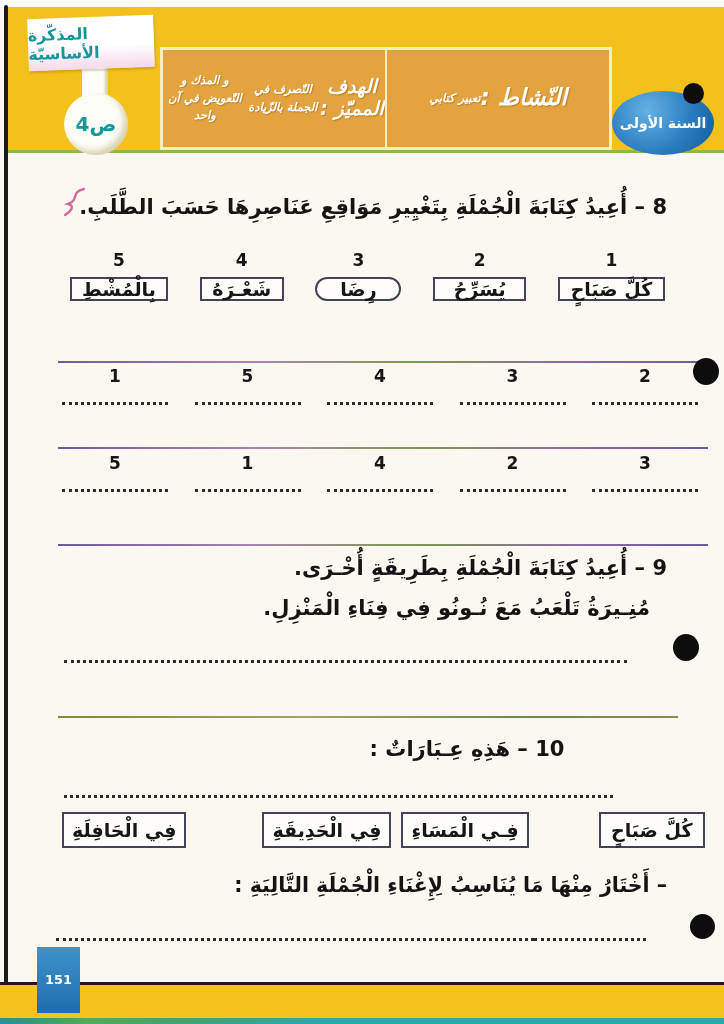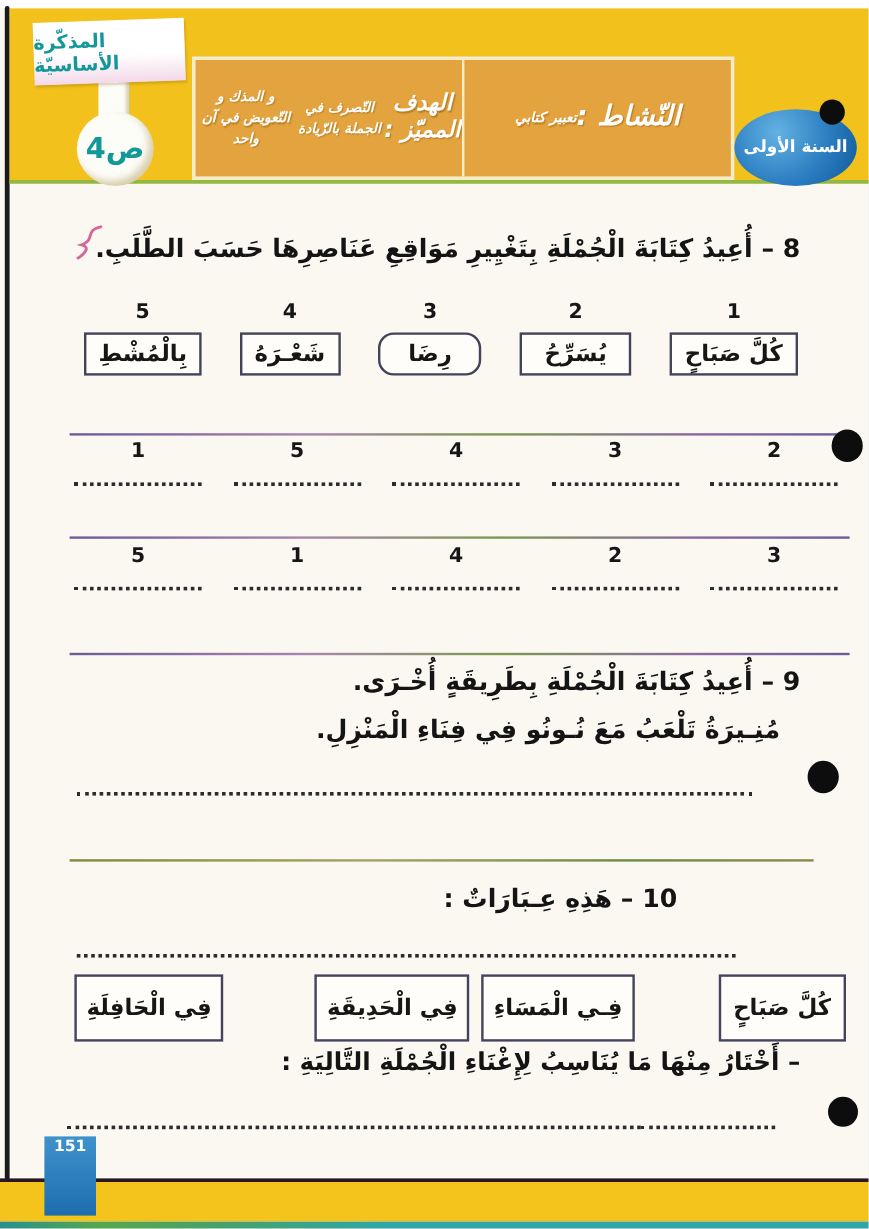--- a/index.html
+++ b/index.html
@@ -7,21 +7,21 @@
         font-family:"DejaVu Sans",sans-serif;color:#161616;}
   .spine{position:absolute;left:4px;top:5px;width:4px;height:1012px;background:#1b1b1b;border-radius:2px;}
   
   .header{position:absolute;left:8px;top:7px;width:716px;height:143px;background:#f3c11b;border-bottom:3px solid #8fba4a;}
   .memo{position:absolute;left:20px;top:10px;width:126px;height:52px;background:linear-gradient(180deg,#ffffff 55%,#f4d9ea 100%);
         display:flex;align-items:center;justify-content:center;transform:rotate(-2deg);
         color:#13989a;font-weight:bold;font-size:16px;box-shadow:1px 2px 2px rgba(120,80,0,.25);}
   .thermo-stem{position:absolute;left:74px;top:55px;width:26px;height:45px;background:#fdfdf8;box-shadow:inset -3px 0 3px rgba(150,120,30,.35);}
   .thermo-bulb{position:absolute;left:56px;top:86px;width:64px;height:62px;border-radius:50%;background:#fdfdf8;
         box-shadow:inset -4px -4px 6px rgba(150,120,30,.35);display:flex;align-items:center;justify-content:center;
-        color:#13989a;font-weight:bold;font-size:24px;direction:rtl;}
+        color:#13989a;font-weight:bold;font-size:20px;direction:rtl;}
   .objbox{position:absolute;left:152px;top:40px;width:452px;height:103px;background:#e3a33e;border:3px solid #f6edc6;
         display:flex;box-sizing:border-box;}
   .cell{flex:1;display:flex;align-items:center;justify-content:center;color:#fff;direction:rtl;text-align:center;font-style:italic;}
   .cell.act{border-left:2px solid #f6edc6;}
   .cell-title{font-weight:bold;font-size:19px;text-shadow:1px 1px 1px rgba(120,70,0,.4);margin-bottom:3px;}
   .cell-title.big{font-size:23px;}
   .cell-line{font-weight:bold;font-size:11.5px;text-shadow:1px 1px 1px rgba(120,70,0,.35);line-height:1.55;}
   .subject{position:absolute;left:612px;top:38px;width:92px;height:37px;border-radius:5px;
         background:linear-gradient(180deg,#56aadf 0%,#2a7cc0 55%,#14619f 100%);box-shadow:0 3px 0 #0d4a80;
         display:flex;align-items:center;justify-content:center;color:#fff;font-weight:bold;font-size:16px;}
@@ -40,51 +40,51 @@
   .ex8-title{right:57px;top:195px;width:612px;}
   .ex9-title{right:57px;top:556px;width:560px;}
   .ex9-sentence{right:74px;top:596px;width:560px;font-size:21px;}
   .ex10-title{right:57px;top:737px;width:400px;text-align:center;}
   .ex10-instr{right:57px;top:873px;width:620px;font-size:20.5px;}
   
   .cards8{position:absolute;left:70px;top:250px;width:595px;display:flex;justify-content:space-between;}
   .card-col{display:flex;flex-direction:column;align-items:center;gap:7px;}
   .card-num{font-weight:bold;font-size:17px;}
   .word-box{border:2px solid #43435a;background:#fffdfa;height:24px;display:flex;align-items:center;justify-content:center;
-        padding:16px 10px;font-size:19px;font-weight:bold;direction:rtl;box-sizing:border-box;}
+        padding:4px 10px;font-size:19px;font-weight:bold;direction:rtl;box-sizing:border-box;}
   .w1{min-width:107px;}.w2{min-width:93px;}.w3{min-width:86px;border-radius:13px;}.w4{min-width:84px;}.w5{min-width:80px;}
   
   .sep{position:absolute;left:58px;width:650px;height:2px;background:linear-gradient(90deg,#6e5a9a,#a985ae 30%,#7d9a54 55%,#8a6aa0 80%,#6e5a9a);}
   .sep.s1{top:361px;}.sep.s2{top:447px;}.sep.s3{top:544px;}
   .sep.s4{top:716px;width:620px;background:linear-gradient(90deg,#7d8a3a,#a3a465 40%,#6d8a46 75%,#8a8a50);}
   .ansrow{position:absolute;left:62px;width:636px;display:flex;justify-content:space-between;}
   .ansrow.r1{top:366px;}.ansrow.r2{top:453px;}
   .anscol{width:106px;display:flex;flex-direction:column;align-items:center;gap:16px;}
   .ansnum{font-weight:bold;font-size:17px;}
   .dots{width:100%;height:0;border-bottom:3px dotted #2c2c2c;}
   .dotline{position:absolute;height:0;border-bottom:3px dotted #2c2c2c;}
   .dl9{left:64px;top:660px;width:563px;}
   .dl10{left:64px;top:795px;width:549px;}
   
   .cards10{position:absolute;left:62px;top:812px;display:flex;align-items:stretch;}
-  .phrase-box{border:2px solid #43435a;background:#fffdfa;height:56px;display:flex;align-items:center;justify-content:center;
+  .phrase-box{border:2px solid #43435a;background:#fffdfa;height:36px;display:flex;align-items:center;justify-content:center;
         padding:0 8px;font-size:19px;font-weight:bold;direction:rtl;box-sizing:border-box;}
   .p1{min-width:102px;}
   .p2{min-width:112px;margin-left:76px;}
   .p3{min-width:106px;margin-left:10px;}
   .p4{min-width:106px;margin-left:70px;}
   
   .finalline{position:absolute;left:56px;top:938px;width:590px;display:flex;direction:rtl;align-items:flex-end;
         font-weight:bold;font-size:21px;}
   .finalline .ftext{padding:0 5px;white-space:nowrap;}
   .fdots-right{flex:0 0 112px;height:0;border-bottom:3px dotted #2c2c2c;margin-bottom:5px;}
   .fdots-left{flex:1;height:0;border-bottom:3px dotted #2c2c2c;margin-bottom:5px;}
   .pagenum{position:absolute;left:37px;top:947px;width:43px;height:66px;z-index:5;
         background:linear-gradient(180deg,#3e93cc,#1d6dae);color:#fff;font-weight:bold;font-size:13px;
-        display:flex;justify-content:center;padding-top:1px;box-sizing:border-box;}
+        display:flex;justify-content:center;padding-top:25px;box-sizing:border-box;}
   .botline{position:absolute;left:0;top:982px;width:724px;height:3px;background:#2a1620;}
   .botband{position:absolute;left:0;top:985px;width:724px;height:33px;background:#f5c41c;}
   .botstrip{position:absolute;left:0;top:1018px;width:724px;height:6px;
         background:linear-gradient(90deg,#2a8f8f 0%,#57a84e 12%,#49a06a 25%,#2fa7a8 45%,#2fa7a8 100%);}
   .topgap{position:absolute;left:0;top:0;width:724px;height:7px;background:#ffffff;}
 </style>
 </head>
 <body>
 
 <div class="page">

